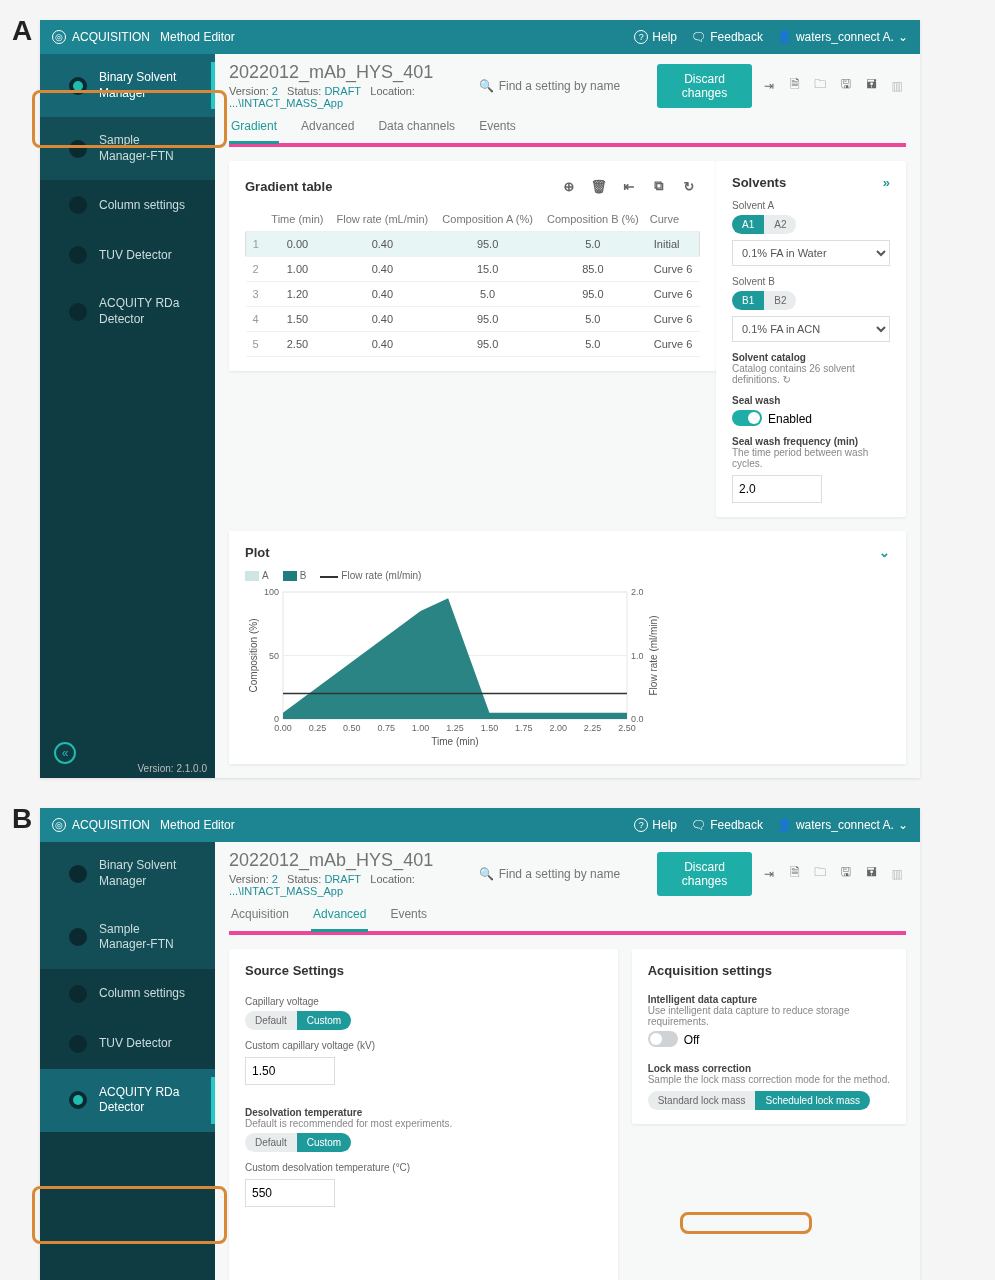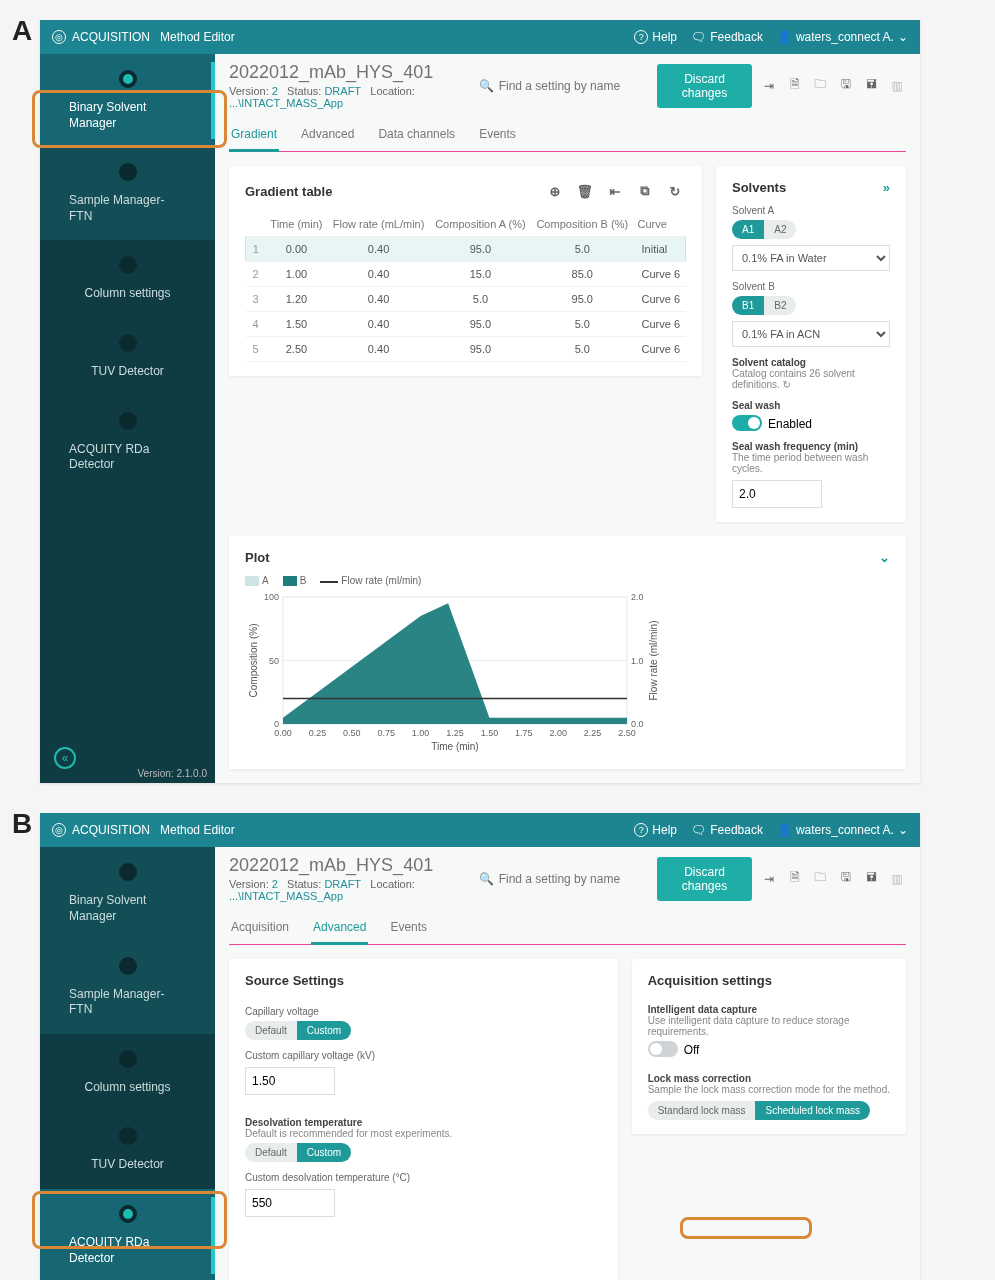--- a/index.html
+++ b/index.html
@@ -10,45 +10,45 @@
 .topbar { background: #1d8591; color: #fff; display: flex; align-items: center; padding: 6px 12px; height: 34px; }
 .topbar .brand { display: flex; align-items: center; gap: 6px; font-size: 12px; }
 .topbar .brand .sub { font-weight: 400; margin-left: 4px; }
 .topbar .spacer { flex: 1; }
 .topbar .right { display: flex; align-items: center; gap: 14px; }
 .topbar .item { display: flex; align-items: center; gap: 4px; cursor: pointer; font-size: 12px; }
 .circ { width: 14px; height: 14px; border: 1.5px solid currentColor; border-radius: 50%; display: inline-flex; align-items: center; justify-content: center; font-size: 9px; }
 
 .body { display: flex; }
 .sidebar { width: 175px; background: #0f3c43; min-height: 560px; display: flex; flex-direction: column; position: relative; }
-.side-item { display: flex; align-items: center; gap: 12px; padding: 16px 29px; color: #cdd; cursor: pointer; background: #0f3c43; flex-direction: column; }
+.side-item { display: flex; align-items: center; gap: 12px; padding: 16px 29px; color: #cdd; cursor: pointer; background: #0f3c43; }
 .side-item.alt { background: #134d56; }
 .side-item.active { background: #166773; color: #fff; position: relative; }
 .side-item.active::after { content:''; position:absolute; right:0; top:8px; bottom:8px; width:4px; background:#25c8c8; }
 .side-radio { width: 18px; height: 18px; border-radius: 50%; border: 4px solid #0a2a30; background: #0a2a30; flex-shrink: 0; }
 .side-item.active .side-radio-inner { width: 10px; height:10px; background:#1fbab0; border-radius:50%; display:block; }
 .side-item .label { font-size: 12px; line-height: 1.3; }
 .side-collapse { position: absolute; left: 14px; bottom: 14px; width: 22px; height: 22px; border: 2px solid #1fbab0; border-radius: 50%; color:#1fbab0; display:flex; align-items:center; justify-content:center; font-size:12px; cursor:pointer; }
 .side-version { position:absolute; right:8px; bottom:4px; color:#bbb; font-size:10px; }
 
 .main { flex:1; background:#f7f8f8; padding: 8px 14px 14px; }
 .hdrrow { display:flex; align-items:center; gap:8px; }
 .method-name { font-size: 18px; color:#737373; }
 .meta { color:#666; font-size:11px; margin-top:2px; }
 .meta a { color:#1f8f97; text-decoration:none; }
 .searchbox { margin-left:auto; display:flex; align-items:center; gap:4px; color:#666; }
 .searchbox input { border:none; background:transparent; font-size:12px; outline:none; width:150px; }
 .discard { background:#1faea7; color:#fff; border:none; padding:8px 12px; border-radius:3px; font-size:12px; cursor:pointer; }
 .iconbtn { width:22px; height:22px; display:inline-flex; align-items:center; justify-content:center; color:#666; cursor:pointer; }
 
-.tabs { display:flex; gap:20px; margin-top:10px; border-bottom:1px solid #ec4899; }
+.tabs { display:flex; gap:20px; margin-top:2px; border-bottom:4px solid #ec4899; }
 .tab { padding:8px 2px; color:#777; font-size:12px; cursor:pointer; }
 .tab.active { color:#1f9a9a; border-bottom:3px solid #1f9a9a; margin-bottom:-1px; font-weight:500; }
 
-.content-row { display:flex; gap:14px; margin-top:14px; align-items:flex-start; }
+.content-row { display:flex; margin-top:14px; align-items:flex-start; }
 .card { background:#fff; border-radius:2px; box-shadow:0 1px 3px rgba(0,0,0,0.08); padding:14px 16px; }
 .card.big { flex:1; }
 .card.side { width:190px; }
 .card-title { font-size:13px; font-weight:600; color:#333; display:flex; align-items:center; }
 .card-title .push { margin-left:auto; display:flex; gap:8px; color:#888; }
 
 table.grad { width:100%; border-collapse: collapse; margin-top:10px; font-size:11px; }
 table.grad th { color:#777; font-weight:400; padding:6px 4px; text-align:center; border-bottom:1px solid #eee; }
 table.grad td { padding:6px 4px; text-align:center; border-bottom:1px solid #f0f0f0; color:#555; }
 table.grad td:first-child { color:#999; width:20px; }

